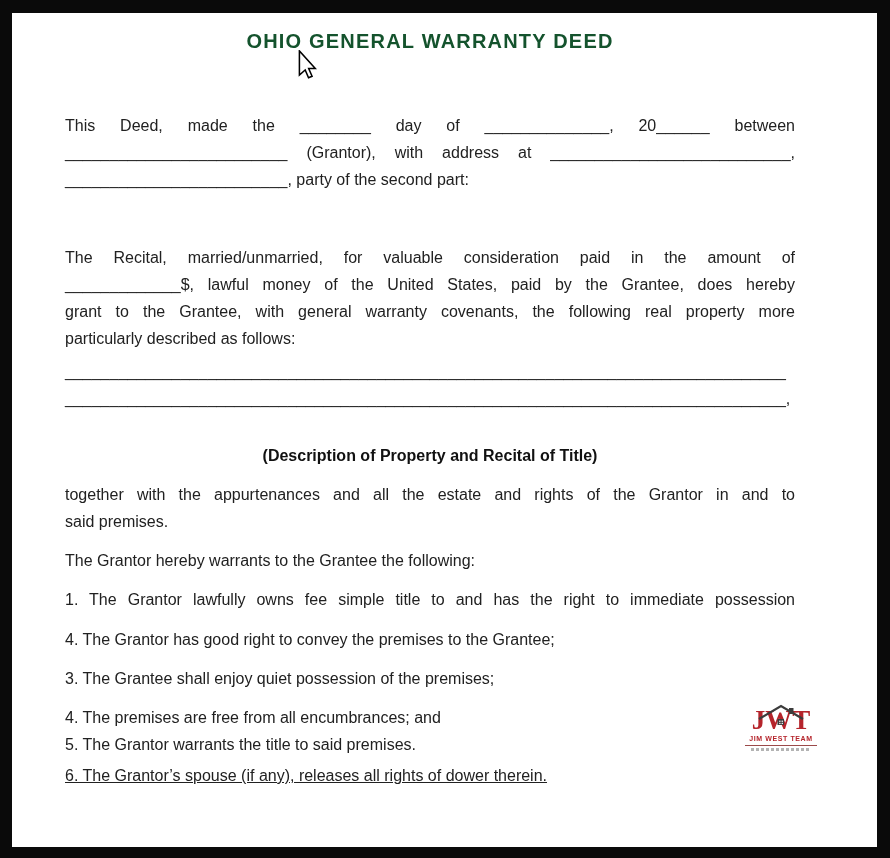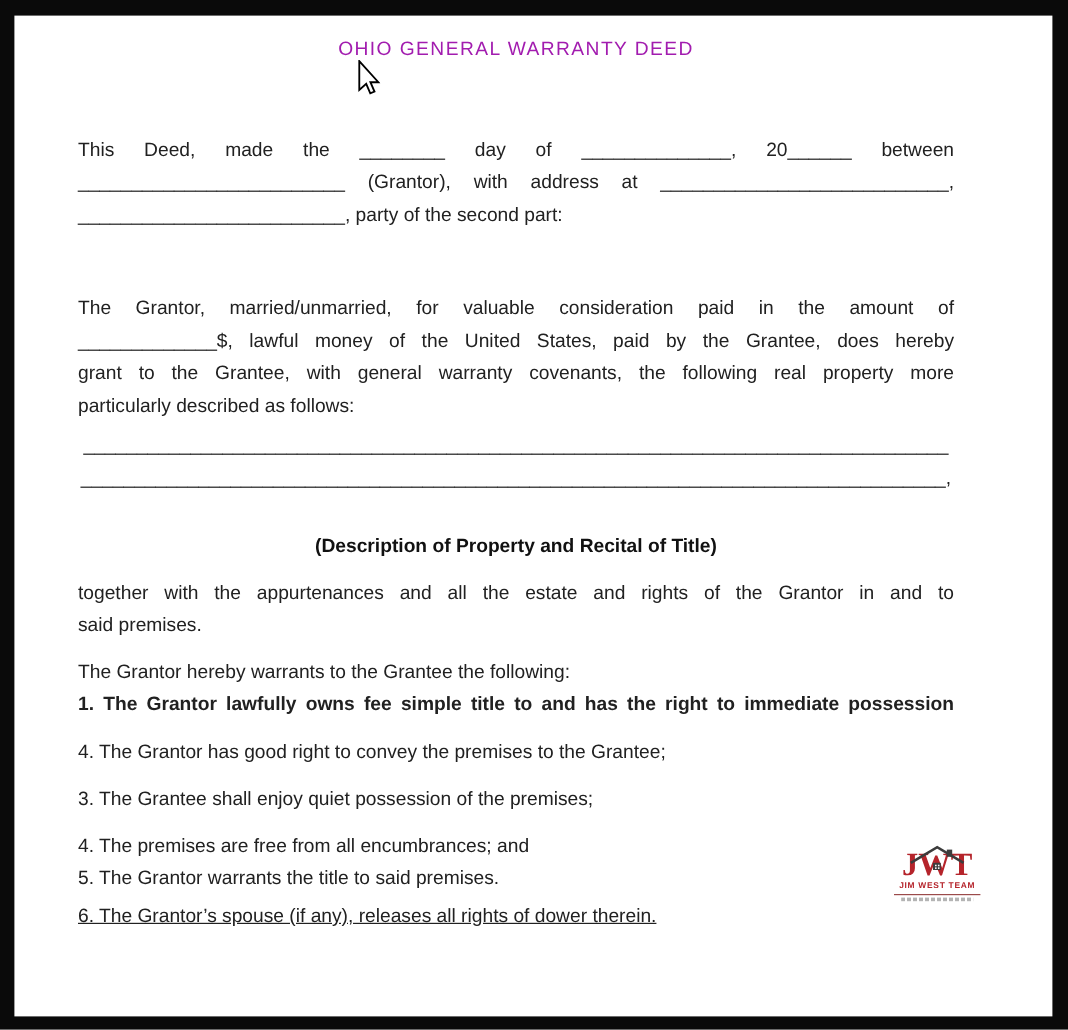--- a/index.html
+++ b/index.html
@@ -11,32 +11,32 @@
   .page {
     position:absolute; top:13px; left:12px; right:13px; bottom:11px;
     background:#ffffff; overflow:hidden;
   }
   .content {
     padding:0 82px 0 53px; color:#212121; font-size:16px;
   }
   .block { margin:0; }
   .line { line-height:27px; min-height:27px; white-space:pre-wrap; }
   .just  { text-align:justify; text-align-last:justify; }
-  .title { font-weight:normal; font-size:16px; letter-spacing:1.2px; text-align:center; color:#a21caf; }
+  .title { font-weight:bold; font-size:20px; letter-spacing:1.2px; text-align:center; color:#14532d; }
   .title .line { line-height:27px; }
   .heading { font-weight:bold; text-align:center; color:#111; }
   
   .block:nth-child(1)  { margin-top:15px; }
   .block:nth-child(2)  { margin-top:57px; }
   .block:nth-child(3)  { margin-top:51px; }
-  .block:nth-child(4)  { margin-top:6px;text-align:center;  }
+  .block:nth-child(4)  { margin-top:6px;  }
   .block:nth-child(5)  { margin-top:30px; }
   .block:nth-child(6)  { margin-top:12px; }
   .block:nth-child(7)  { margin-top:12px; }
-  .block:nth-child(8)  { margin-top:0;font-weight:bold; }
+  .block:nth-child(8)  { margin-top:12px; }
   .block:nth-child(9)  { margin-top:13px; }
   .block:nth-child(10) { margin-top:12px; }
   .block:nth-child(11) { margin-top:12px; }
   .block:nth-child(12) { }
   .block:nth-child(13) { margin-top:4px;text-decoration:underline; }
 
   
   .logo {
     position:absolute; left:733px; top:694px; width:72px;
     text-align:center; user-select:none;
@@ -68,21 +68,21 @@
   <div class="content">
       <div class="block title">
         <div class="line">OHIO GENERAL WARRANTY DEED</div>
       </div>
       <div class="block para">
         <div class="line just">This Deed, made the ________ day of ______________, 20______ between</div>
         <div class="line just">_________________________ (Grantor), with address at ___________________________,</div>
         <div class="line">_________________________, party of the second part:</div>
       </div>
       <div class="block para">
-        <div class="line just">The Grantor, married/unmarried, for valuable consideration paid in the amount of</div>
+        <div class="line just">The Recital, married/unmarried, for valuable consideration paid in the amount of</div>
         <div class="line just">_____________$, lawful money of the United States, paid by the Grantee, does hereby</div>
         <div class="line just">grant to the Grantee, with general warranty covenants, the following real property more</div>
         <div class="line">particularly described as follows:</div>
       </div>
       <div class="block para">
         <div class="line">_________________________________________________________________________________</div>
         <div class="line">_________________________________________________________________________________,</div>
       </div>
       <div class="block heading">
         <div class="line">(Description of Property and Recital of Title)</div>

